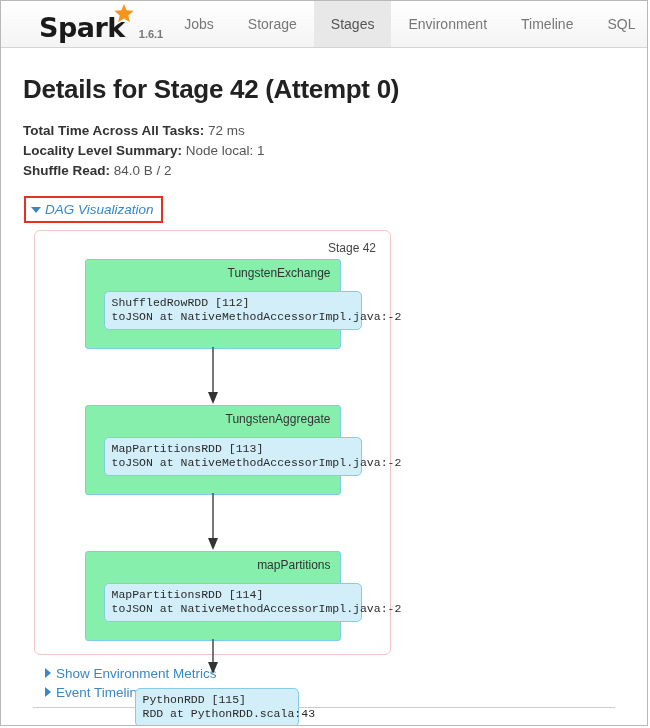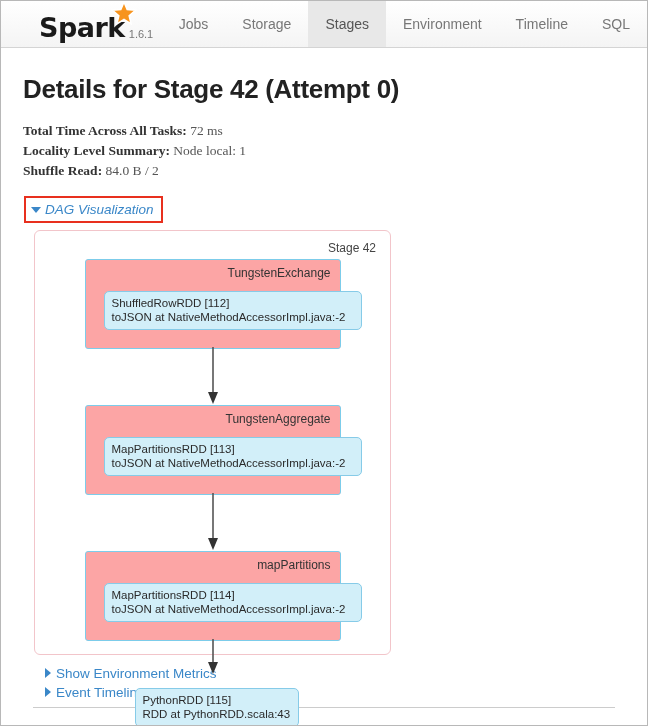--- a/index.html
+++ b/index.html
@@ -52,23 +52,23 @@
     line-height: 1;
     text-align: right;
   }
   .star-icon {
     position: absolute;
     right: -12px;
     top: -13px;
   }
   .brand-version {
     font-size: 11px;
-    font-weight: normal;
+    font-weight: bold;
     color: #777777;
-    margin-left: 4px;
+    margin-left: 14px;
     margin-bottom: 1px;
     text-align: right;
   }
   .nav-tabs {
     display: flex;
     align-items: stretch;
     margin-left: 4px;
   }
   .nav-tab {
     display: flex;
@@ -93,21 +93,20 @@
     font-weight: bold;
     color: #222222;
     margin: 12px 0 16px 0;
     letter-spacing: -0.3px;
     font-family: "Liberation Sans", sans-serif;
   }
   .summary-list {
     margin: 0 0 12px 0;
     padding: 0;
     list-style: none;
-    font-family: Liberation Serif, serif;
   }
   .summary-item {
     font-size: 13.5px;
     line-height: 20px;
     color: #555555;
   }
   .summary-item b {
     color: #333333;
   }
 
@@ -161,21 +160,21 @@
     font-size: 12px;
     color: #444444;
     padding: 2px 4px 0 0;
   }
   .dag-body {
     position: relative;
     margin-top: 4px;
   }
   .cluster {
     position: relative;
-    background: #fca5a5;
+    background: #86efac;
     border: 1px solid #7cccea;
     border-radius: 3px;
     width: 256px;
     height: 90px;
     margin: 0 auto;
     box-sizing: border-box;
   }
   .cluster-label {
     position: absolute;
     right: 9px;
@@ -192,21 +191,21 @@
     border: 1px solid #86cbe8;
     border-radius: 5px;
     padding: 4px 7px 5px 7px;
     box-sizing: border-box;
   }
   .rdd-line {
     font-size: 11.5px;
     line-height: 14px;
     color: #2a2a2a;
     white-space: nowrap;
-    font-family: Liberation Sans, sans-serif;
+    font-family: Liberation Mono, monospace;
   }
   .rdd-node.standalone {
     position: relative;
     left: 4px;
     top: 0;
     width: 164px;
     margin: 13px auto;
   }
   .arrow {
     position: relative;

